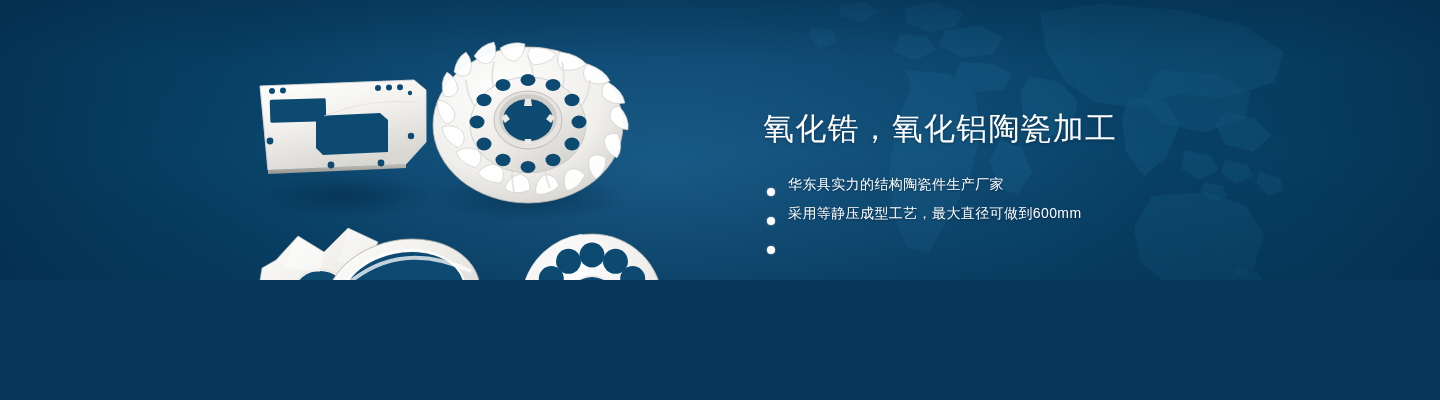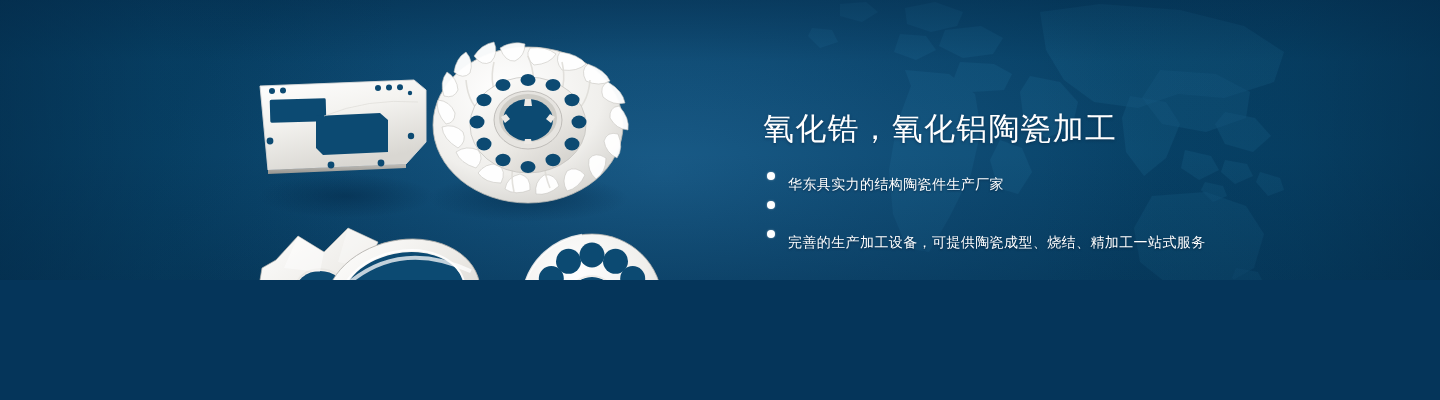--- a/index.html
+++ b/index.html
@@ -76,21 +76,21 @@
     letter-spacing:1.2px;
     white-space:nowrap;
     text-shadow:0 1px 3px rgba(0,25,50,0.45);
   }
   .bullets {
     list-style:none;
     margin-top:24px;
   }
   .bullet {
     display:flex;
-    align-items:flex-start;
+    align-items:flex-end;
     height:24px;
     margin-bottom:5px;
   }
   .bullet-dot {
     width:8px; height:8px;
     border-radius:50%;
     background:#ffffff;
     flex:0 0 auto;
     margin-right:13px;
     margin-left:4px;
@@ -328,21 +328,21 @@
   <div class="copy">
     <h1 class="headline">氧化锆，氧化铝陶瓷加工</h1>
 
     <ul class="bullets">
       <li class="bullet">
         <span class="bullet-dot"></span>
         <span class="bullet-text">华东具实力的结构陶瓷件生产厂家</span>
       </li>
       <li class="bullet">
         <span class="bullet-dot"></span>
+        <span class="bullet-text">采用等静压成型工艺，最大直径可做到600mm</span>
       </li>
       <li class="bullet">
         <span class="bullet-dot"></span>
-        <span class="bullet-text">完善的生产加工设备，可提供陶瓷成型、烧结、精加工一站式服务</span>
       </li>
     </ul>
   </div>
 
 </div>
 
 </body></html>

